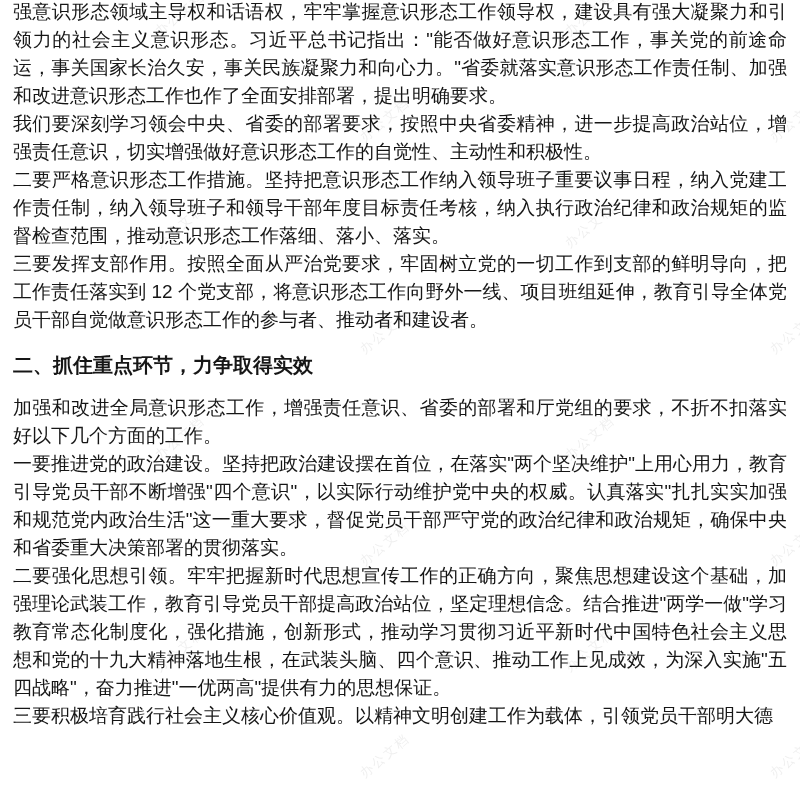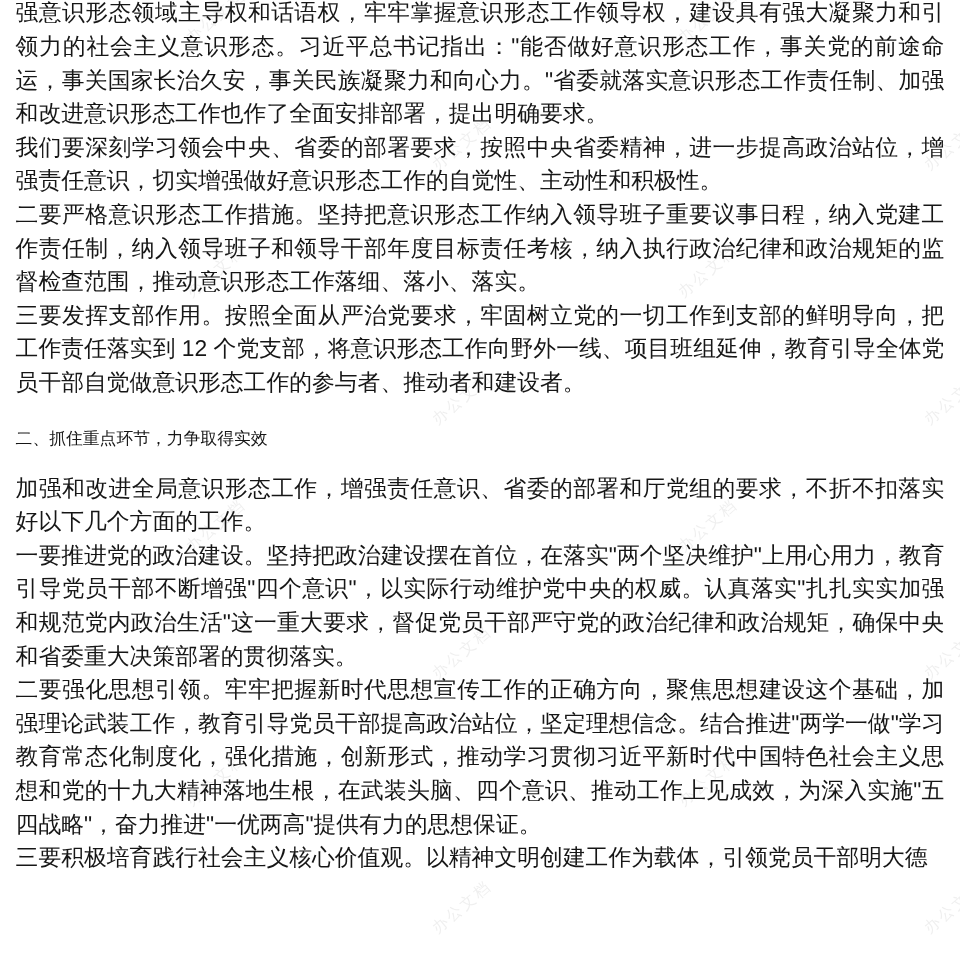--- a/index.html
+++ b/index.html
@@ -39,22 +39,22 @@
     font-size: 19px;
     line-height: 28px;
     text-align: justify;
     text-justify: inter-ideograph;
     word-break: break-all;
   }
   .content p.paragraph {
     margin: 0;
   }
   .content h2.heading {
-    font-size: 14px;
-    font-weight: 400;
+    font-size: 20px;
+    font-weight: 700;
     margin: 17px 0 15px 0;
   }
 </style>
 </head>
 <body>
 
 <div class="page">
   <div class="watermark-layer">
       <span class="wm" style="left: 150px; top: 5px; color: rgba(80, 80, 80, 0.09);">办公文档</span>
       <span class="wm" style="left: 560px; top: 5px; color: rgba(80, 80, 80, 0.09);">办公文档</span>

